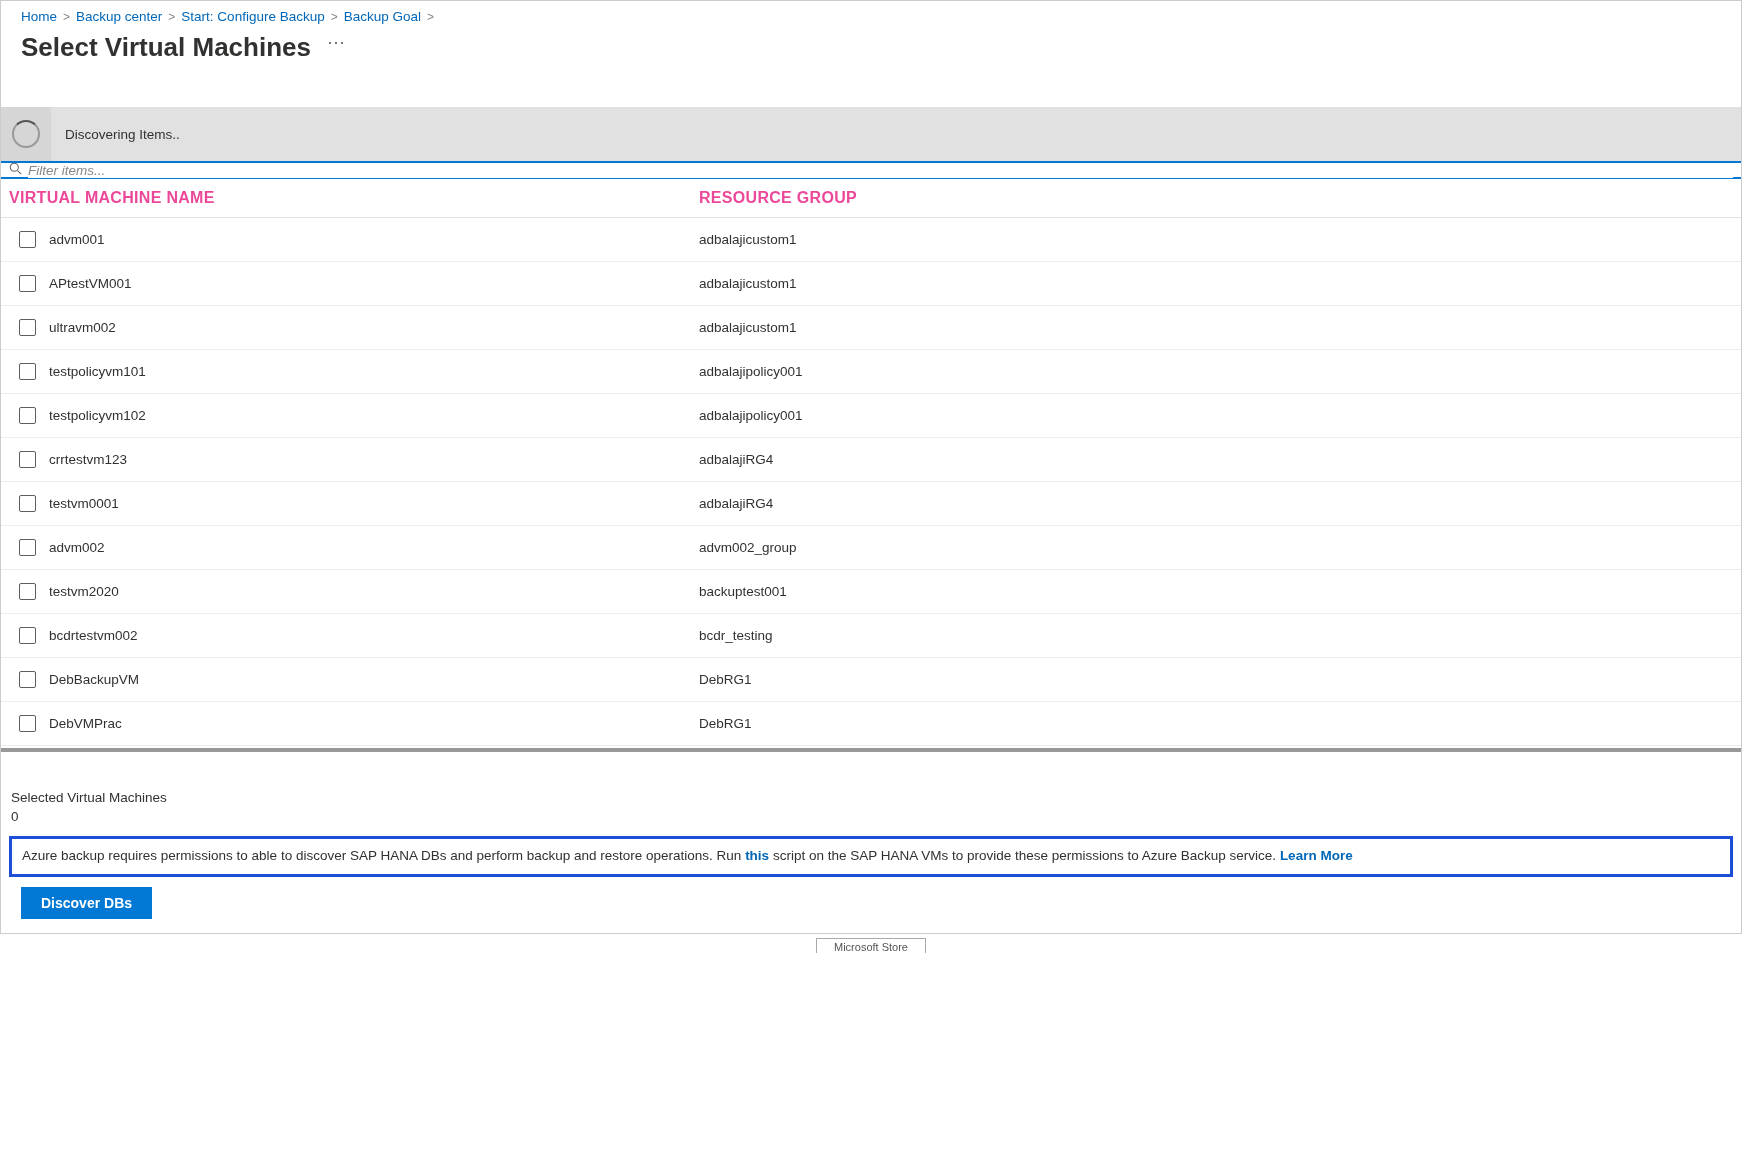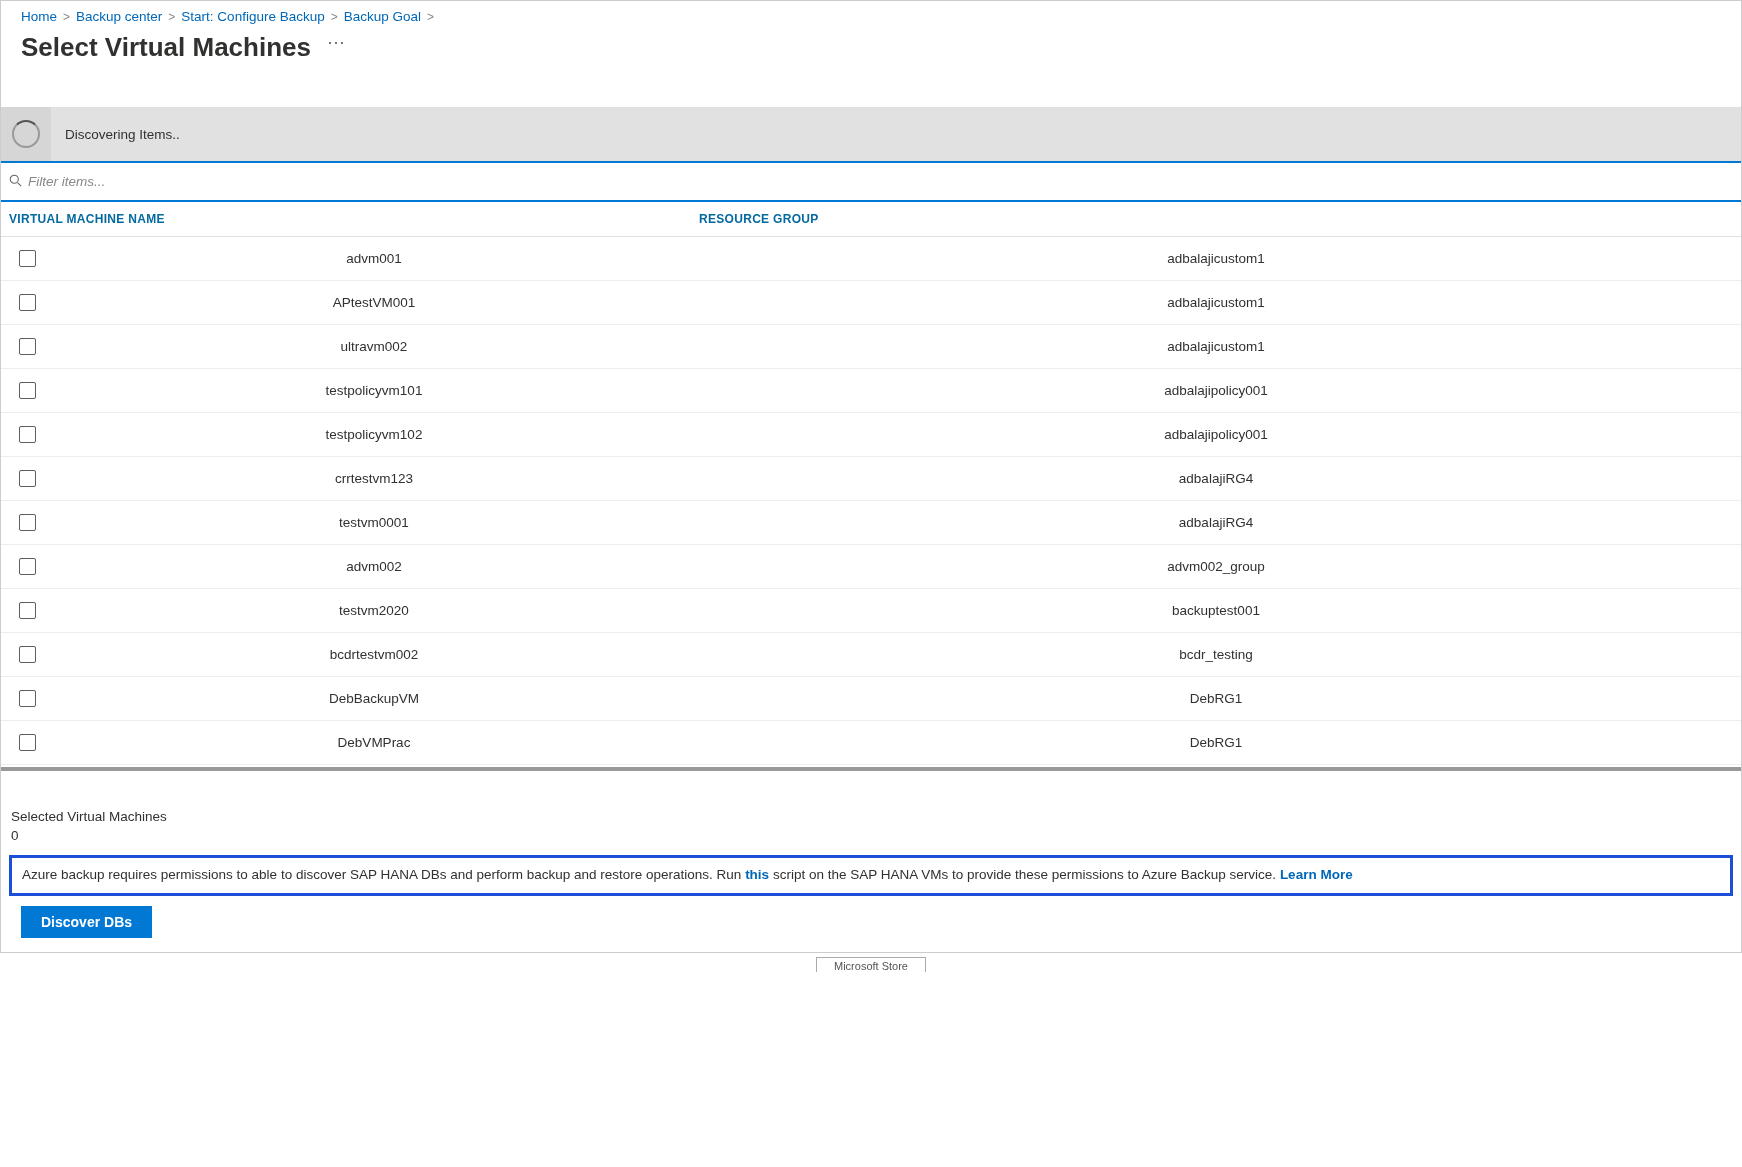--- a/index.html
+++ b/index.html
@@ -65,56 +65,55 @@
     border-radius: 50%;
   }
   .discover-text { margin-left: 14px; font-size: 13.5px; color: #323130; }
   
   .filter-row {
     border-top: 2px solid #0078d4;
     border-bottom: 2px solid #0078d4;
     display: flex;
     align-items: center;
     padding: 4px 8px;
-    height: 41px;
+    height: 18px;
   }
   .filter-row .search-icon {
     color: #666;
     margin-right: 6px;
     font-size: 13px;
   }
   .filter-input {
     border: none;
     outline: none;
     font-size: 13.5px;
     flex: 1;
     color: #323130;
     font-family: inherit;
   }
   .filter-input::placeholder { color: #888; font-style: italic; }
   
   .table-header {
     display: flex;
     border-bottom: 1px solid #e1e1e1;
     padding: 10px 8px;
-    font-size: 12px;
+    font-size: 16px;
     font-weight: 600;
-    color: #0369a1;
+    color: #ec4899;
     letter-spacing: 0.3px;
   }
   .col-name { width: 690px; }
   .col-group { flex: 1; }
   .table-row {
     display: flex;
     align-items: center;
     border-bottom: 1px solid #ededed;
     height: 44px;
     padding: 0 8px;
     font-size: 13.5px;
-    text-align: center;
   }
   .check-wrap {
     width: 40px;
     display: flex;
     align-items: center;
     padding-left: 10px;
   }
   .checkbox {
     width: 17px;
     height: 17px;

